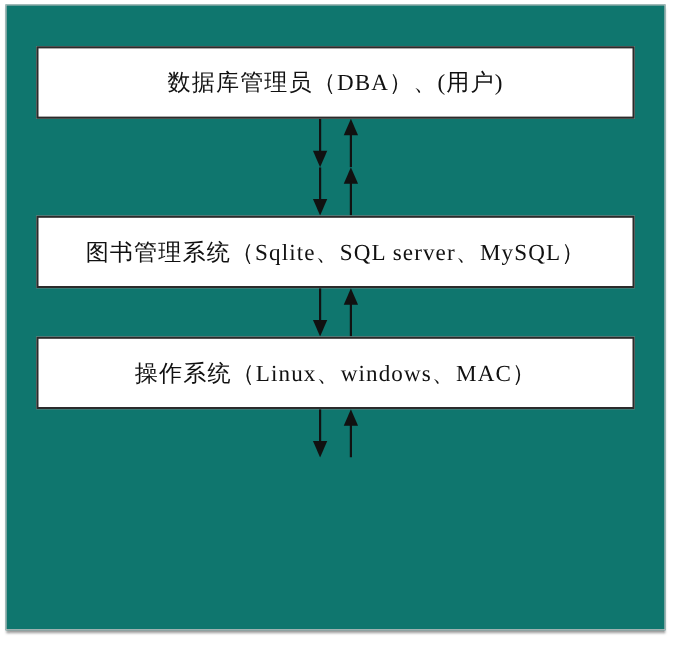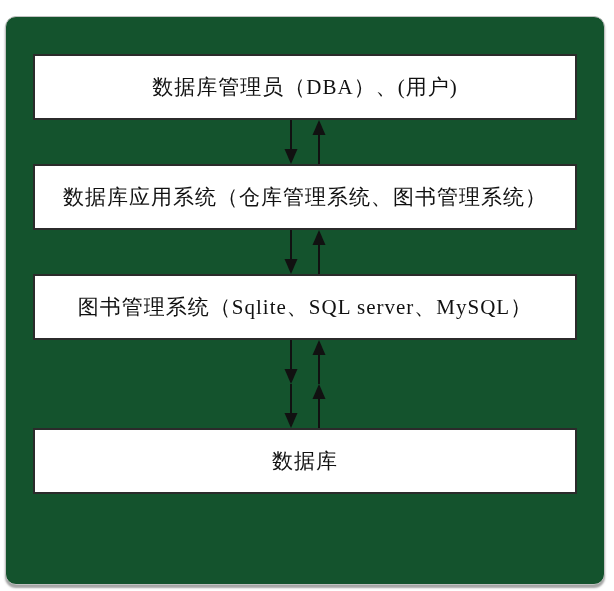--- a/index.html
+++ b/index.html
@@ -6,27 +6,27 @@
     margin: 0;
     padding: 0;
     width: 614px;
     height: 591px;
     background: #ffffff;
     font-family: "Liberation Serif", "DejaVu Serif", serif;
   }
   .frame {
     position: absolute;
     left: 5px;
-    top: 16px;
+    top: 4px;
     width: 600px;
     height: 569px;
     box-sizing: border-box;
-    background: #14532d;
+    background: #0f766e;
     border: 1px solid #c2c2c2;
-    border-radius: 11px;
+    border-radius: 0;
     box-shadow: 0 3px 2px rgba(90, 90, 90, 0.55);
     padding-top: 37px;
     overflow: hidden;
   }
   .stack {
     display: flex;
     flex-direction: column;
     align-items: center;
   }
   .layer-box {
@@ -72,23 +72,20 @@
       <svg class="arrow" width="16" height="44" viewBox="0 0 16 44">
         <line x1="8" y1="0" x2="8" y2="31" stroke="#111111" stroke-width="2"></line>
         <polygon points="1.5,29 14.5,29 8,44" fill="#111111"></polygon>
       </svg>
       <svg class="arrow" width="16" height="44" viewBox="0 0 16 44">
         <polygon points="1.5,15 14.5,15 8,0" fill="#111111"></polygon>
         <line x1="8" y1="13" x2="8" y2="44" stroke="#111111" stroke-width="2"></line>
       </svg>
     </div>
 
-    <div class="layer-box">
-      <span class="layer-label">数据库应用系统（仓库管理系统、图书管理系统）</span>
-    </div>
 
     <div class="connector">
       <svg class="arrow" width="16" height="44" viewBox="0 0 16 44">
         <line x1="8" y1="0" x2="8" y2="31" stroke="#111111" stroke-width="2"></line>
         <polygon points="1.5,29 14.5,29 8,44" fill="#111111"></polygon>
       </svg>
       <svg class="arrow" width="16" height="44" viewBox="0 0 16 44">
         <polygon points="1.5,15 14.5,15 8,0" fill="#111111"></polygon>
         <line x1="8" y1="13" x2="8" y2="44" stroke="#111111" stroke-width="2"></line>
       </svg>
@@ -102,30 +99,30 @@
       <svg class="arrow" width="16" height="44" viewBox="0 0 16 44">
         <line x1="8" y1="0" x2="8" y2="31" stroke="#111111" stroke-width="2"></line>
         <polygon points="1.5,29 14.5,29 8,44" fill="#111111"></polygon>
       </svg>
       <svg class="arrow" width="16" height="44" viewBox="0 0 16 44">
         <polygon points="1.5,15 14.5,15 8,0" fill="#111111"></polygon>
         <line x1="8" y1="13" x2="8" y2="44" stroke="#111111" stroke-width="2"></line>
       </svg>
     </div>
 
+    <div class="layer-box">
+      <span class="layer-label">操作系统（Linux、windows、MAC）</span>
+    </div>
 
     <div class="connector">
       <svg class="arrow" width="16" height="44" viewBox="0 0 16 44">
         <line x1="8" y1="0" x2="8" y2="31" stroke="#111111" stroke-width="2"></line>
         <polygon points="1.5,29 14.5,29 8,44" fill="#111111"></polygon>
       </svg>
       <svg class="arrow" width="16" height="44" viewBox="0 0 16 44">
         <polygon points="1.5,15 14.5,15 8,0" fill="#111111"></polygon>
         <line x1="8" y1="13" x2="8" y2="44" stroke="#111111" stroke-width="2"></line>
       </svg>
     </div>
 
-    <div class="layer-box">
-      <span class="layer-label">数据库</span>
-    </div>
 
   </div>
 </div>
 
 </body></html>

